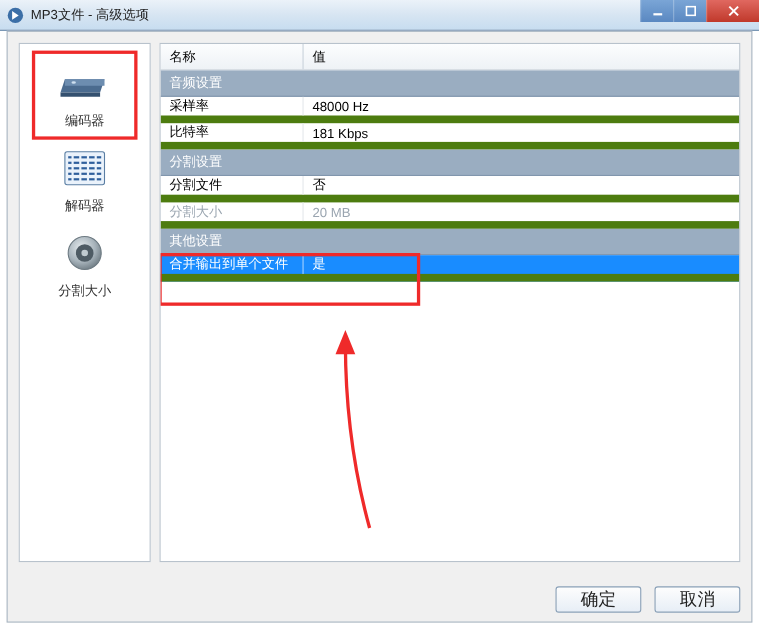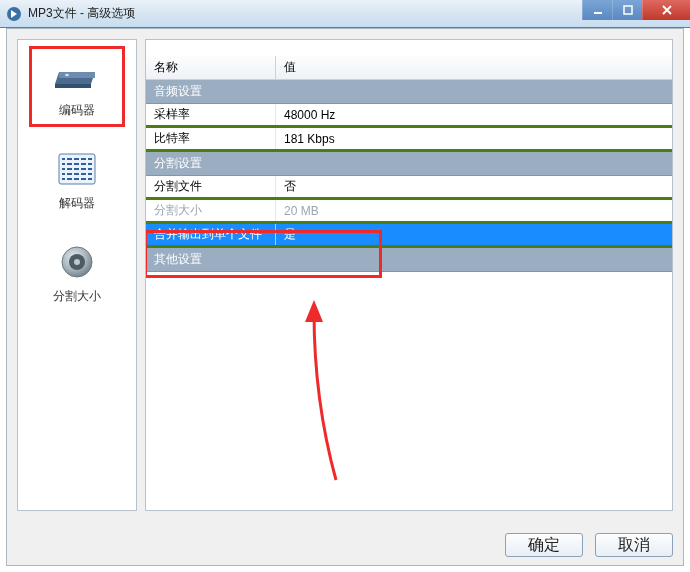--- a/index.html
+++ b/index.html
@@ -56,21 +56,21 @@
       gap: 8px;
     }
     .sidebar {
       width: 120px;
       background: #fff;
       border: 1px solid #b8c2cc;
       padding-top: 8px;
       display: flex;
       flex-direction: column;
       align-items: center;
-      gap: 16px;
+      gap: 0;
     }
     .side-item {
       width: 92px;
       padding: 8px 0 6px 0;
       display: flex;
       flex-direction: column;
       align-items: center;
       gap: 6px;
       cursor: pointer;
       font-size: 12px;
@@ -87,27 +87,26 @@
       border: 1px solid #b8c2cc;
       display: flex;
       flex-direction: column;
       position: relative;
       overflow: hidden;
     }
     .row {
       display:flex;
       height: 24px;
       align-items:center;
-      border-bottom: 3px solid #4d7c0f;
+      border-bottom: 7px solid #4d7c0f;
     }
     .row.header {
       background: linear-gradient(to bottom, #fcfdfe, #eef2f6);
       border-bottom: 1px solid #c9d2db;
       font-weight: normal;
-      margin-top: 16px;
     }
     .row.header .col-left { border-right: 1px solid #c9d2db; }
     .row.section {
       background: #9aadc1;
       color: #fff;
       border-bottom: 1px solid #8196ad;
     }
     .row.selected {
       background: #198cff;
       color: #fff;
@@ -266,26 +265,26 @@
       </div>
       <div class="row">
         <div class="col-left">分割文件</div>
         <div class="col-right">否</div>
       </div>
       <div class="row">
         <div class="col-left disabled">分割大小</div>
         <div class="col-right disabled">20 MB</div>
       </div>
 
+      <div class="row section">
+        <div class="col-left">其他设置</div>
+      </div>
       <div class="row selected">
         <div class="col-left">合并输出到单个文件</div>
         <div class="col-right">是</div>
-      </div>
-      <div class="row section">
-        <div class="col-left">其他设置</div>
       </div>
 
       <div class="red-overlay" style="left:-2px; top:190px; width:238px; height:48px;"></div>
 
       <svg class="arrow-svg" style="left:150px; top:260px;" width="70" height="190" viewBox="0 0 70 190">
         <defs>
           <marker id="ah" markerWidth="12" markerHeight="12" refX="6" refY="2" orient="auto">
             <polygon points="0,0 12,0 6,12" fill="#ef2a2a" transform="rotate(180 6 6)"></polygon>
           </marker>
         </defs>

